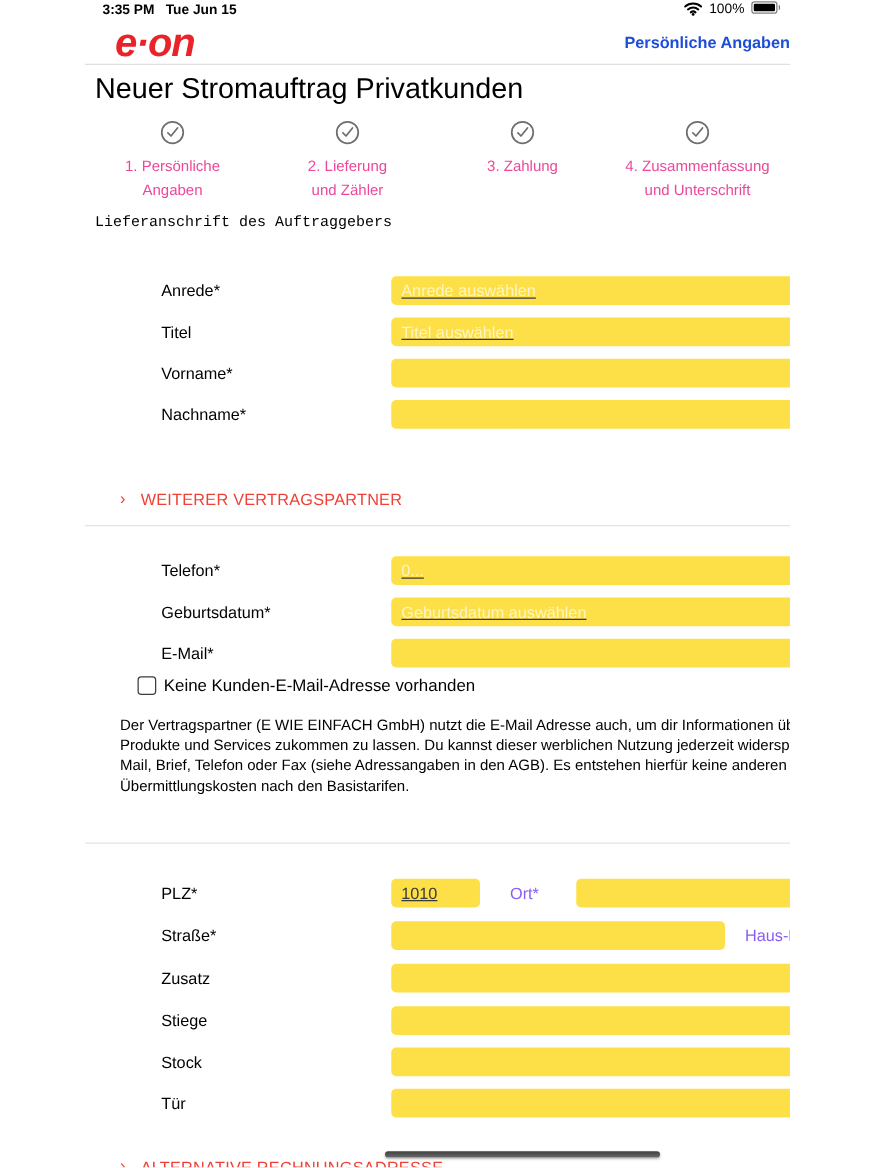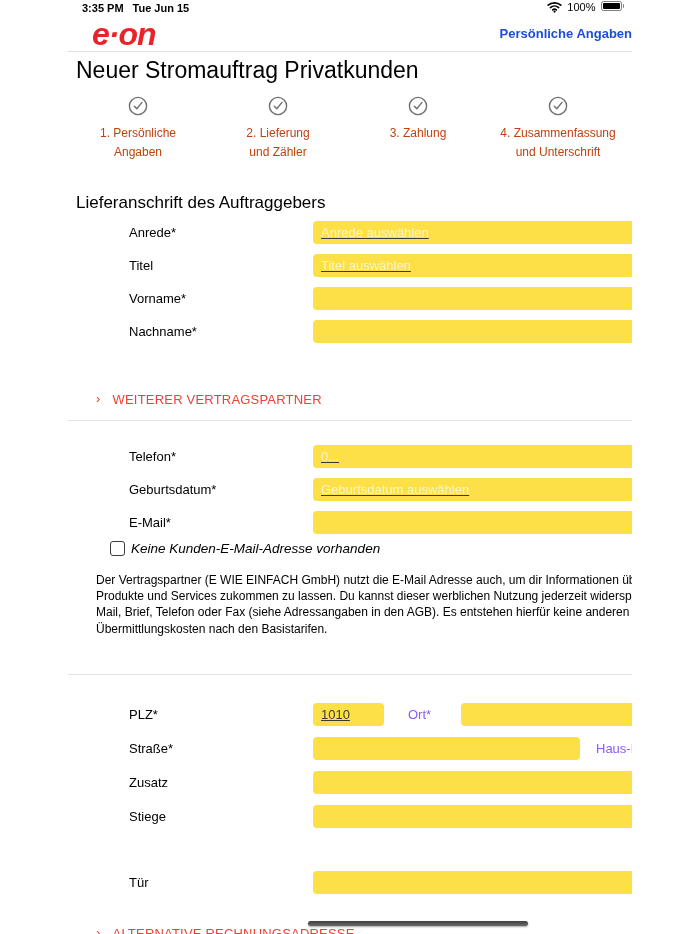--- a/index.html
+++ b/index.html
@@ -22,38 +22,38 @@
   .appheader { position:absolute; top:16px; left:0; right:0; height:36px; border-bottom:1px solid #e0e0e0; }
   .logo { position:absolute; left:24px; top:0px; font-size:32px; font-weight:700; font-style:italic; letter-spacing:-1px; color:#e8232a; }
   .appheader-title { position:absolute; left:0; right:0; top:10px; text-align:right; font-size:13px; font-weight:700; color:#1d4ed8; }
 
   .page-title { position:absolute; top:57px; left:8px; font-size:23px; font-weight:500; color:#000; }
 
   
   .stepper { position:absolute; top:96px; left:0; width:700px; display:flex; }
   .step { width:140px; display:flex; flex-direction:column; align-items:center; cursor:default; }
   .step-icon { width:20px; height:20px; margin-bottom:8px; }
-  .step-label { text-align:center; font-size:12px; line-height:19px; color:#c2410c; }
-
-  .section-heading { position:absolute; left:8px; top:193px; font-size:17px; color:#000; }
+  .step-label { text-align:center; font-size:12px; line-height:19px; color:#ec4899; }
+
+  .section-heading { position:absolute; left:8px; top:171px; font-size:12px; color:#000;font-family:Liberation Mono, monospace; }
 
   
   .frow { position:absolute; left:0; right:0; height:23px; }
   .flabel { position:absolute; left:29px; top:4px; font-size:13px; color:#000; white-space:nowrap;margin-left:32px; }
   .finput { position:absolute; height:23px; background:#fde047; border:none; border-radius:4px; padding:0 8px; font-family:"Liberation Sans",sans-serif; font-size:13px; color:#3a3a3a; outline:none;text-decoration:underline; }
   .finput::placeholder { color:rgba(255,255,255,.68); opacity:1; }
   .finput.full { left:245px; width:427px; }
   .inline-label { position:absolute; top:4px; font-size:13px; color:#8b5cf6; white-space:nowrap; }
 
   .red-link { position:absolute; left:28px; display:flex; align-items:baseline; gap:12px; color:#ee4036; font-size:13px; letter-spacing:.2px; cursor:pointer; white-space:nowrap; }
   .red-link .chev { font-size:13px; transform:translateY(-1px); }
 
   .divider { position:absolute; left:0; right:0; height:1px; background:#e3e3e3; }
 
-  .cbrow { position:absolute; left:0; right:0; height:17px; display:flex; align-items:center;font-style:italic; }
+  .cbrow { position:absolute; left:0; right:0; height:17px; display:flex; align-items:center; }
   .cbox { position:absolute; left:42px; width:15px; height:15px; border:1.5px solid #3c3c3c; border-radius:3px; background:#fff; cursor:pointer; }
   .cblabel { position:absolute; left:63px; font-size:13.5px; color:#000; }
 
   .privacy { position:absolute; left:28px; width:645px; font-size:12px; line-height:16.2px; color:#000; }
 
   .scroll-indicator { position:absolute; left:240px; top:921px; width:220px; height:5px; border-radius:3px;
     background:linear-gradient(180deg,#3f3f3f 0%,#6a6a6a 100%); box-shadow:0 1px 2px rgba(0,0,0,.35); cursor:grab; }
 
   svg.checkcircle circle { fill:none; stroke:#6f6f6f; stroke-width:1.4; }
   svg.checkcircle path { fill:none; stroke:#6f6f6f; stroke-width:1.4; stroke-linecap:round; stroke-linejoin:round; }
@@ -217,20 +217,24 @@
     <input class="finput" style="left: 601px; width: 71px;" type="text" value="">
   </div>
   <div class="frow" style="top:771px">
     <span class="flabel">Zusatz</span>
     <input class="finput full" type="text" value="" style="">
   </div>
   <div class="frow" style="top:805px">
     <span class="flabel">Stiege</span>
     <input class="finput full" type="text" value="" style="">
   </div>
+  <div class="frow" style="top:838px">
+    <span class="flabel">Stock</span>
+    <input class="finput full" type="text" value="" style="">
+  </div>
   <div class="frow" style="top:871px">
     <span class="flabel">Tür</span>
     <input class="finput full" type="text" value="" style="">
   </div>
 
   <div class="scroll-indicator"></div>
 
   <div class="red-link" style="top:926px">
     <span class="chev">›</span>
     <span>ALTERNATIVE RECHNUNGSADRESSE</span>

